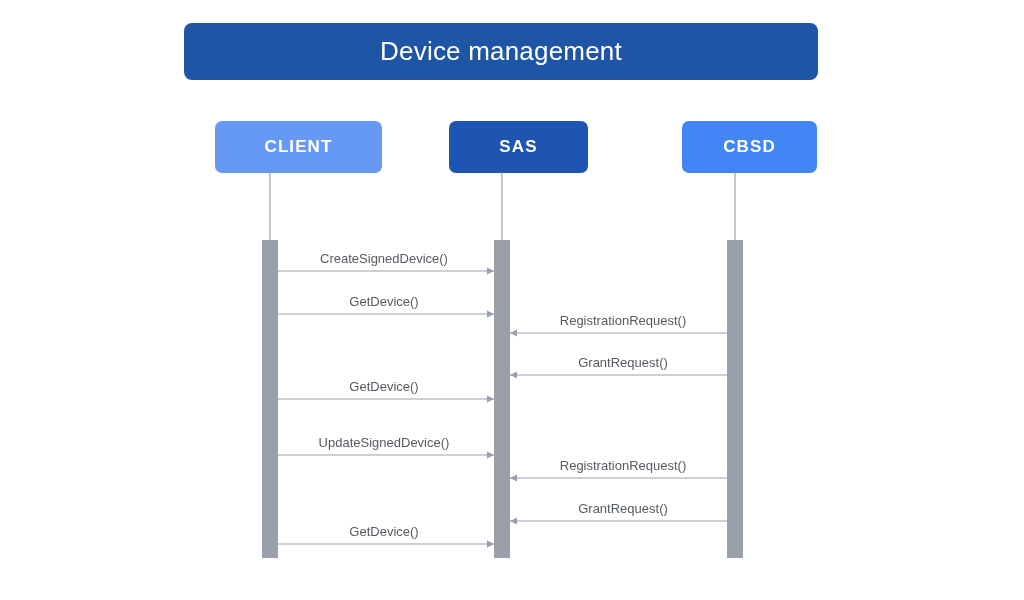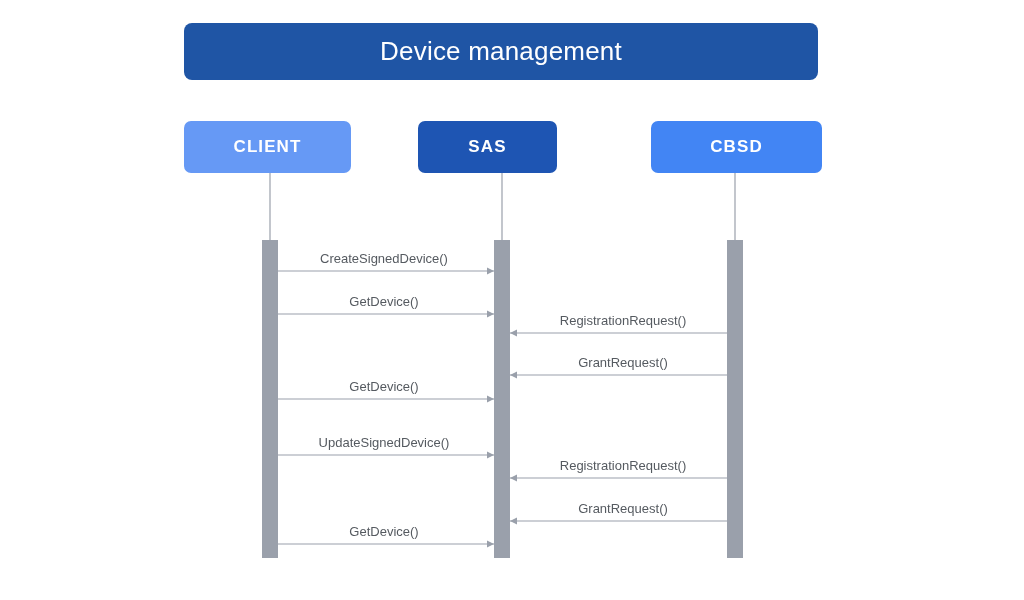--- a/index.html
+++ b/index.html
@@ -45,20 +45,21 @@
 
   
   .participant-box {
     position: absolute;
     height: 52px;
     border-radius: 7px;
     display: flex;
     align-items: center;
     justify-content: center;
     box-sizing: border-box;
+    margin-left: 31px;
   }
   .participant-label {
     color: #ffffff;
     font-size: 17px;
     font-weight: 700;
     letter-spacing: 1.1px;
     font-family: "Liberation Sans", sans-serif;
     white-space: nowrap;
   }
 
@@ -101,21 +102,21 @@
     <span class="title-text" style="color: rgb(255, 255, 255);">Device management</span>
   </div>
 
   <div id="participant-layer">
       <div class="participant-box" style="left: 184px; top: 121px; width: 167px; background: rgb(102, 153, 245);">
         <span class="participant-label">CLIENT</span>
       </div>
       <div class="participant-box" style="left: 418px; top: 121px; width: 139px; background: rgb(30, 85, 179);">
         <span class="participant-label">SAS</span>
       </div>
-      <div class="participant-box" style="left: 651px; top: 121px; width: 171px; background: rgb(66, 133, 244);">
+      <div class="participant-box" style="left: 651px; top: 121px; width: 135px; background: rgb(66, 133, 244);">
         <span class="participant-label">CBSD</span>
       </div>
     </div>
 
   <svg id="seq-canvas" viewBox="0 0 1024 600" xmlns="http://www.w3.org/2000/svg">
     <g id="lifeline-layer">
         <line class="lifeline-stem" x1="270" x2="270" y1="173" y2="240" stroke="#9aa0ab"></line>
         <line class="lifeline-stem" x1="502" x2="502" y1="173" y2="240" stroke="#9aa0ab"></line>
         <line class="lifeline-stem" x1="735" x2="735" y1="173" y2="240" stroke="#9aa0ab"></line>
       </g>

